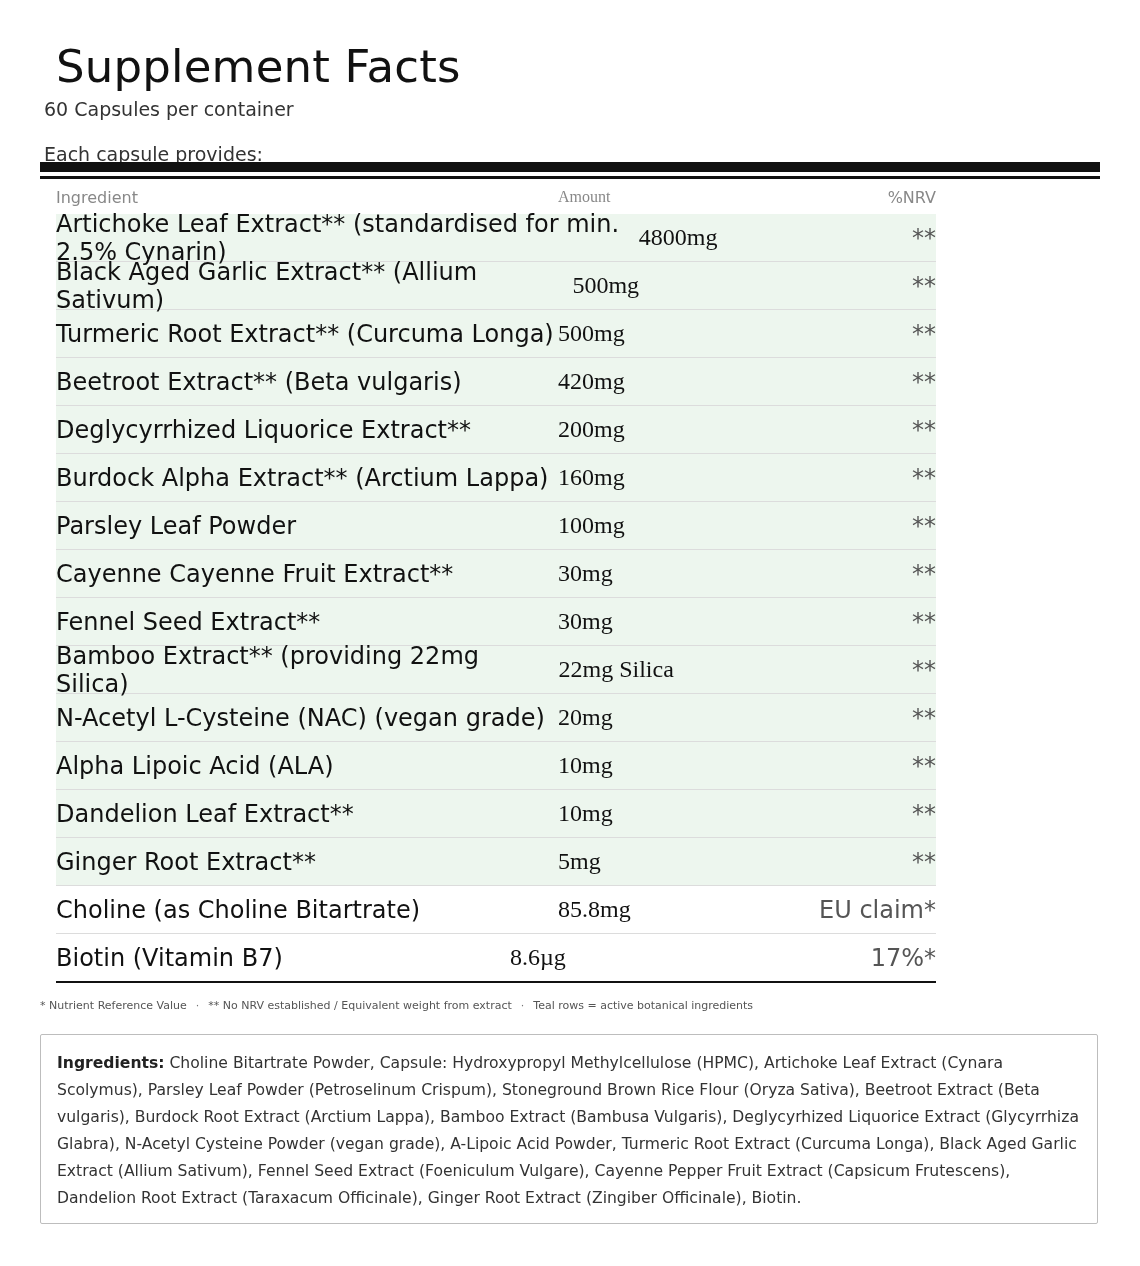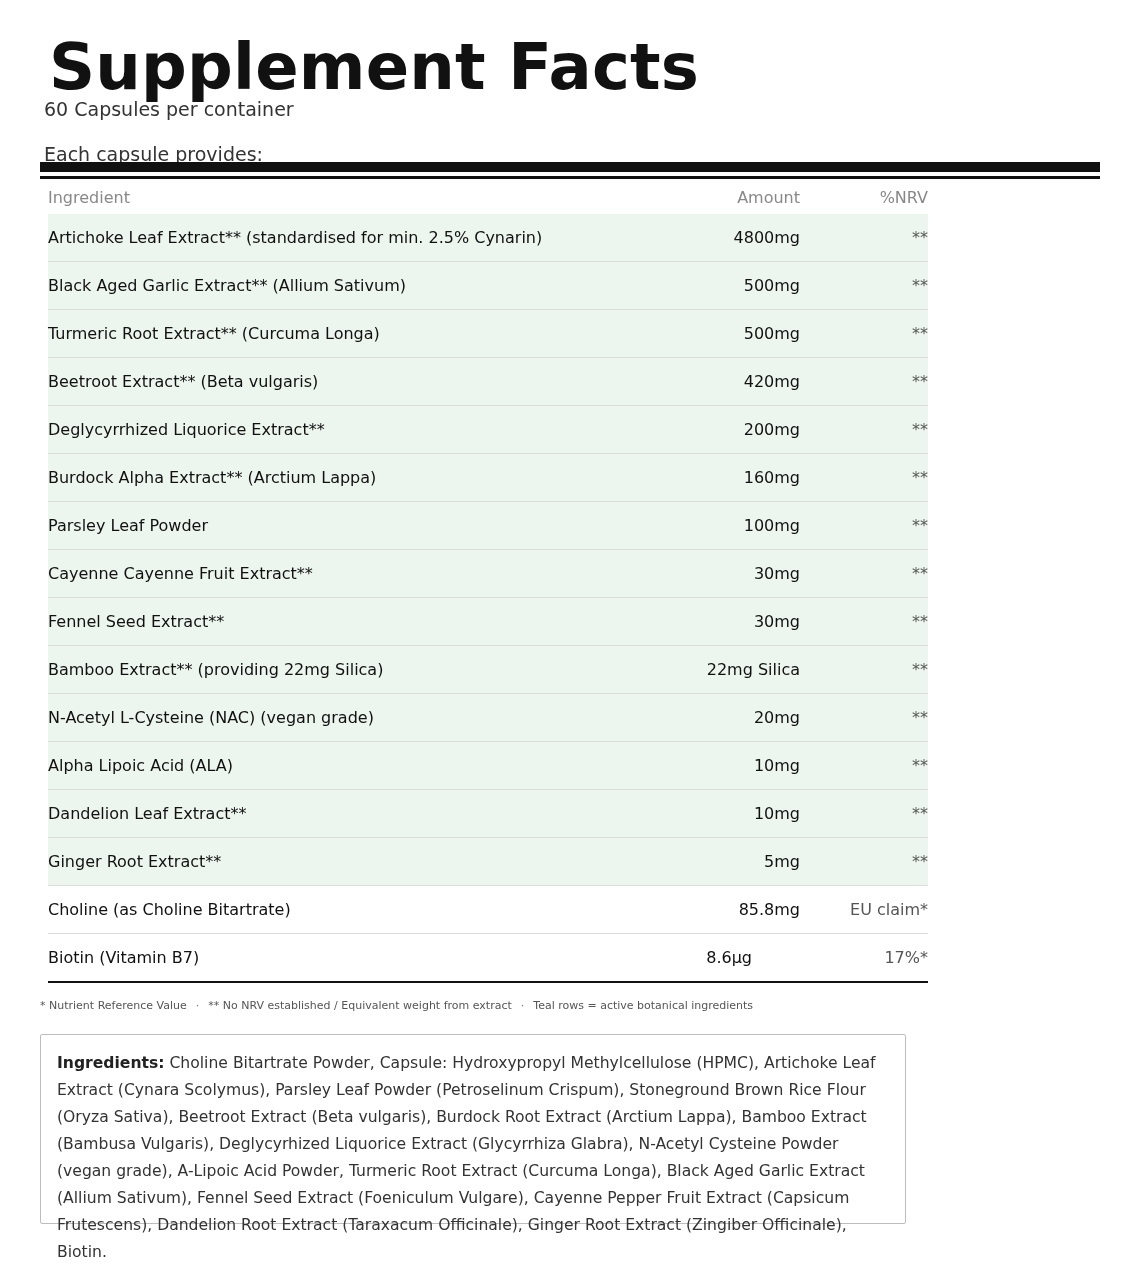--- a/index.html
+++ b/index.html
@@ -4,58 +4,58 @@
 <style>
   html, body { margin: 0; padding: 0; background: #ffffff; }
   body {
     width: 1140px; height: 1266px;
     font-family: "DejaVu Sans", sans-serif;
     color: #111111;
     position: relative;
   }
   .page { position: absolute; left: 40px; top: 0; width: 1060px; }
   .title {
-    margin: 0; position: absolute; top: 40px; left: 9px;
-    font-size: 64px; font-weight: bold; line-height: 54px; color: #111;
+    margin: 0; position: absolute; top: 40px; left: 16px;
+    font-size: 45px; font-weight: normal; line-height: 54px; color: #111;
     letter-spacing: 0.2px;
   }
   .sub {
     position: absolute; left: 4px; font-size: 19px; color: #333; line-height: 24px;
   }
   .sub1 { top: 97px; }
   .sub2 { top: 122px; margin-top: 20px; }
   .rule-thick { position: absolute; top: 162px; left: 0; width: 1060px; height: 10px; background: #111; }
   .rule-thin  { position: absolute; top: 176px; left: 0; width: 1060px; height: 3px; background: #111; }
 
-  .table { position: absolute; top: 180px; left: 8px; width: 880px; }
+  .table { position: absolute; top: 180px; left: 16px; width: 880px; }
   .hdr {
     display: flex; height: 34px; align-items: center;
     font-size: 16px; color: #888;
   }
   .col-name { flex: 1 1 auto; text-align: left; }
-  .col-amt  { width: 250px; text-align: right; }
+  .col-amt  { width: 250px; text-align: left; font-family: Liberation Serif, serif; }
   .col-nrv  { width: 128px; text-align: right; }
 
   .row {
     display: flex; align-items: center; height: 47px;
     border-bottom: 1px solid #dcdcdc;
-    font-size: 16px; color: #111;
+    font-size: 24px; color: #111;
   }
   .row.botanical { background: #edf6ee; }
   .row .col-nrv { color: #555; }
   .row.last { border-bottom: 2px solid #111; gap: 48px; }
 
   .footnote {
     position: absolute; top: 996px; left: 0; width: 1060px;
     font-size: 11px; color: #555; line-height: 20px; white-space: nowrap;
   }
   .sep { padding: 0 9px; color: #777; }
 
   .ingredients {
-    position: absolute; top: 1034px; left: 0; width: 866px; height: 190px;
+    position: absolute; top: 1034px; left: 0; width: 1058px; height: 190px;
     border: 1px solid #bdbdbd; border-radius: 2px; box-sizing: border-box;
     padding: 15px 16px; font-size: 15.6px; line-height: 27px; color: #333;
   }
   .ingredients b { color: #222; }
 </style>
 </head>
 <body>
 
 <div class="page">
   <h1 class="title">Supplement Facts</h1>

